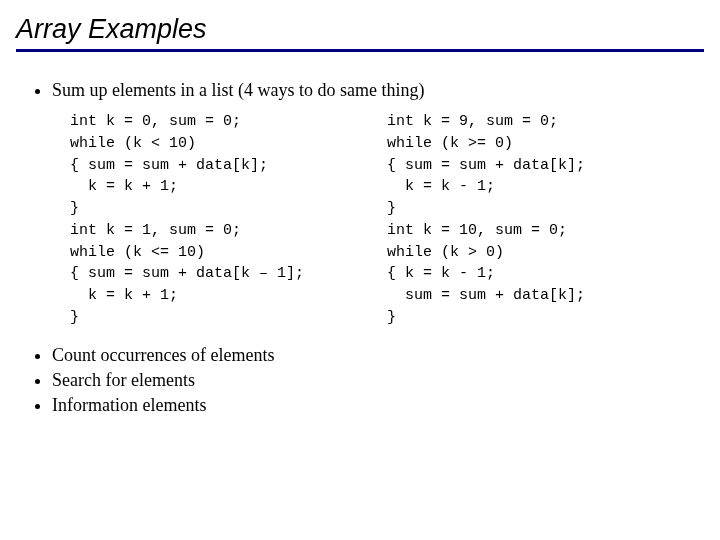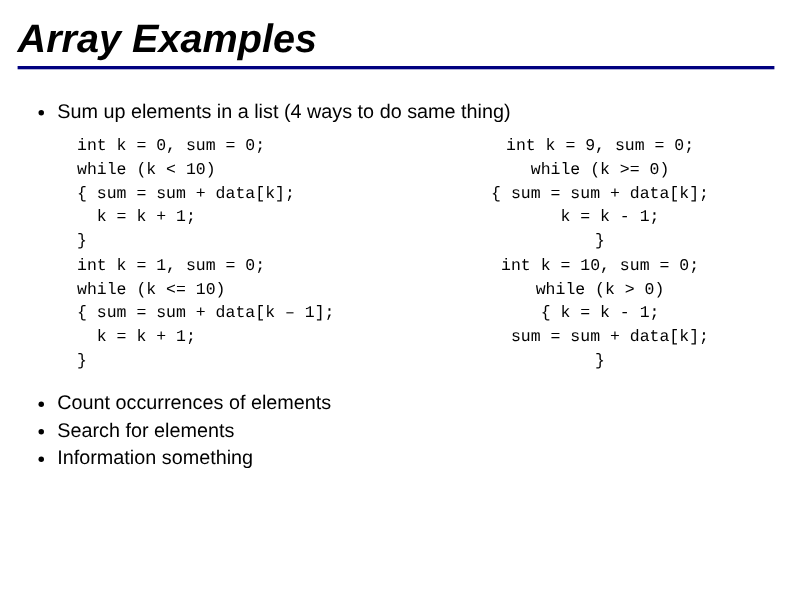--- a/index.html
+++ b/index.html
@@ -13,59 +13,59 @@
     overflow: hidden;
   }
   .slide {
     width: 720px;
     height: 540px;
     position: relative;
     box-sizing: border-box;
     padding: 10px 16px 16px 16px;
   }
   .title {
-    font-size: 36px;
-    font-weight: bold;
+    font-size: 27px;
+    font-weight: normal;
     font-style: italic;
     margin: 4px 0 4px 0;
   }
   .rule {
     height: 3px;
     background: #000080;
     width: 100%;
     margin: 0 0 28px 0;
   }
   .body {
     font-size: 18px;
   }
   ul.top {
     list-style: disc;
     margin: 0;
     padding-left: 36px;
+    font-family: Liberation Serif, serif;
   }
   ul.top > li {
     margin: 0 0 4px 0;
   }
   .code-row {
     display: flex;
     flex-direction: row;
     margin: 10px 0 16px 54px;
   }
   .code-col {
     font-family: "Courier New", Courier, monospace;
     font-size: 15px;
     line-height: 1.45;
     white-space: pre;
   }
   .code-col.left {
     width: 320px;
   }
   .code-col.right {
     width: 320px;
-    text-align: center;
   }
 </style>
 </head>
 <body>
 
 <div class="slide">
 
   <div class="title">Array Examples</div>
   <div class="rule"></div>
 
@@ -100,18 +100,18 @@
     </div>
 
     <ul class="top">
       <li>
         <span>Count occurrences of elements</span>
       </li>
       <li>
         <span>Search for elements</span>
       </li>
       <li>
-        <span>Information something</span>
+        <span>Information elements</span>
       </li>
     </ul>
   </div>
 
 </div>
 
 </body></html>

